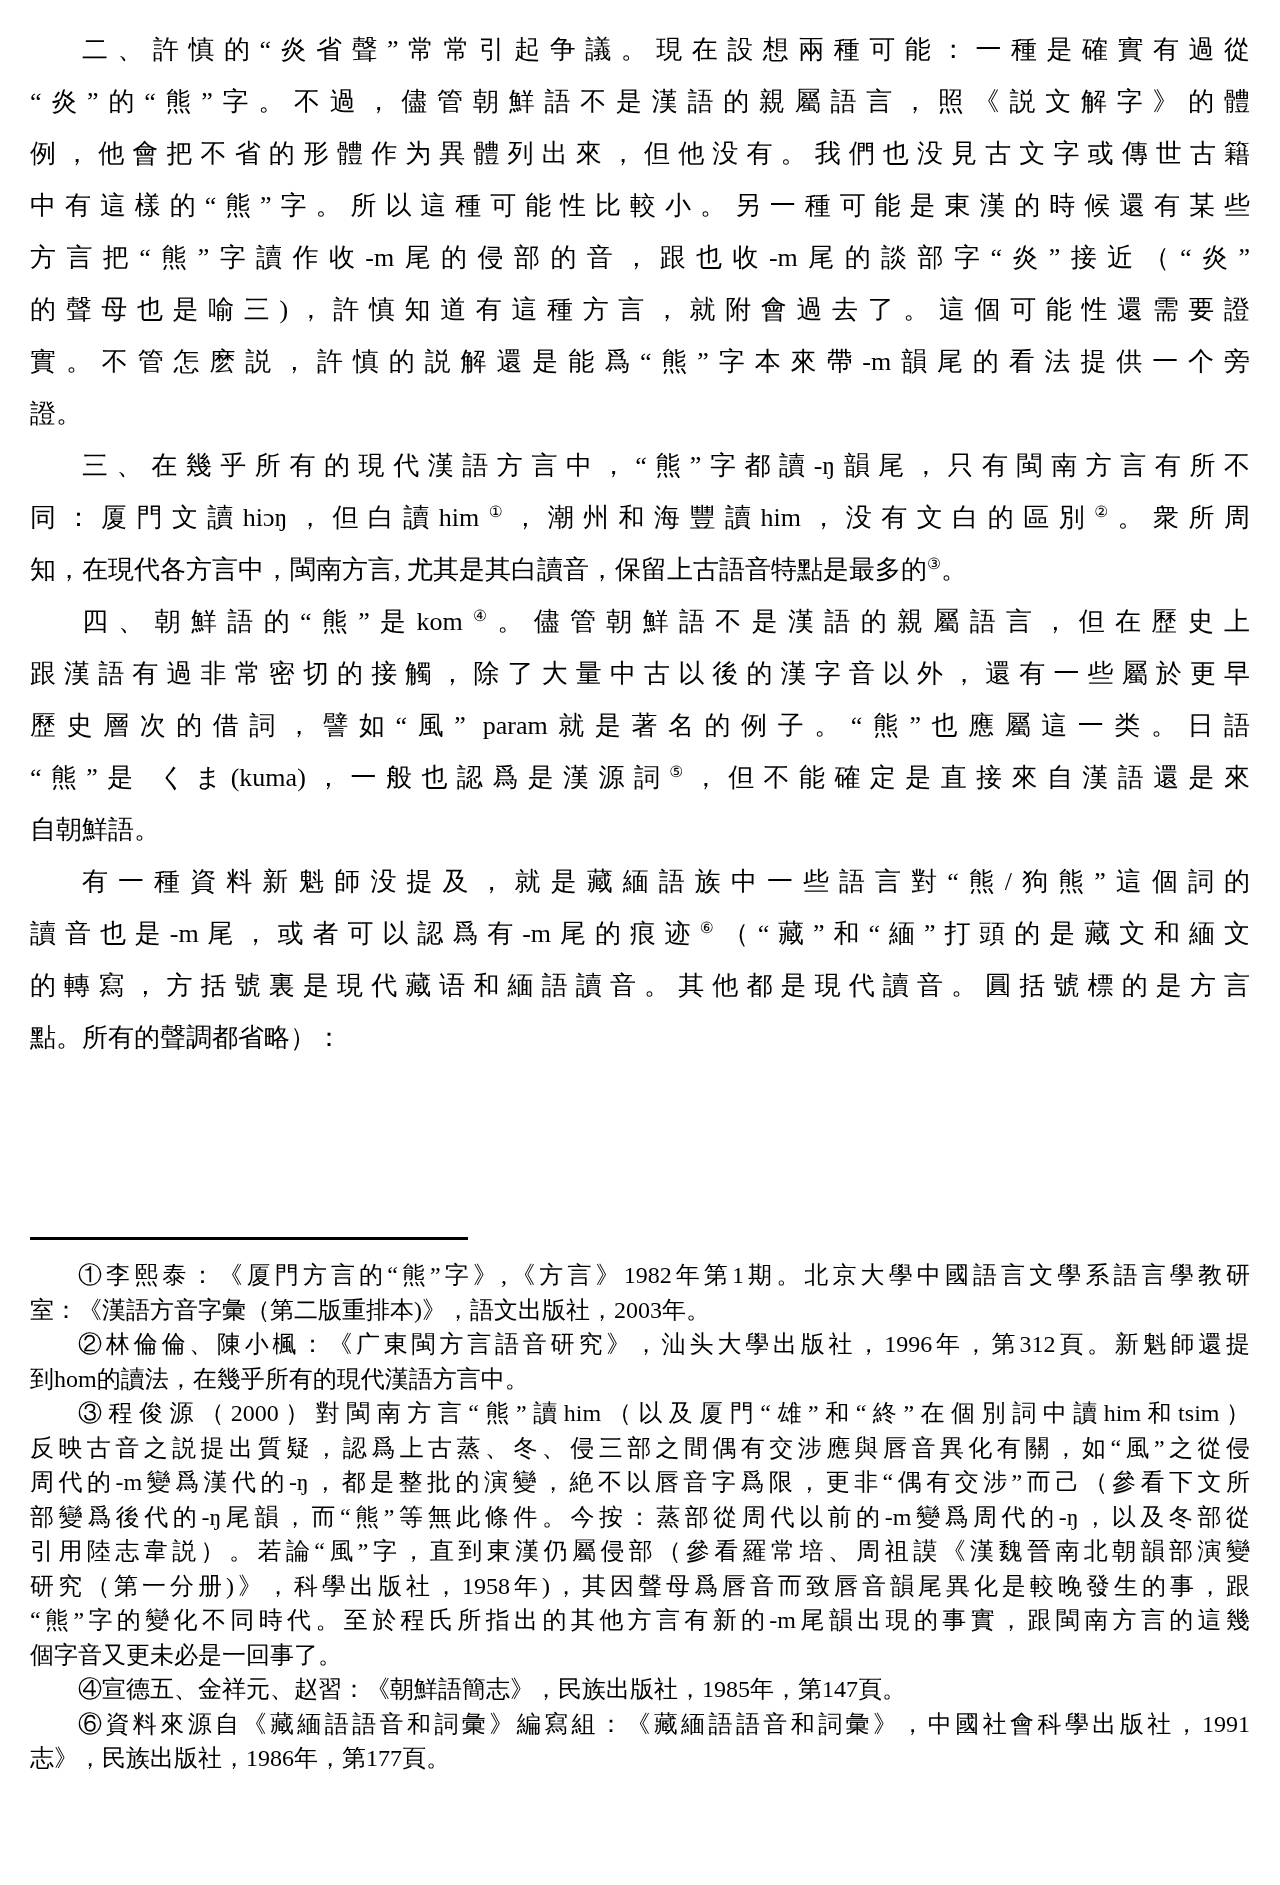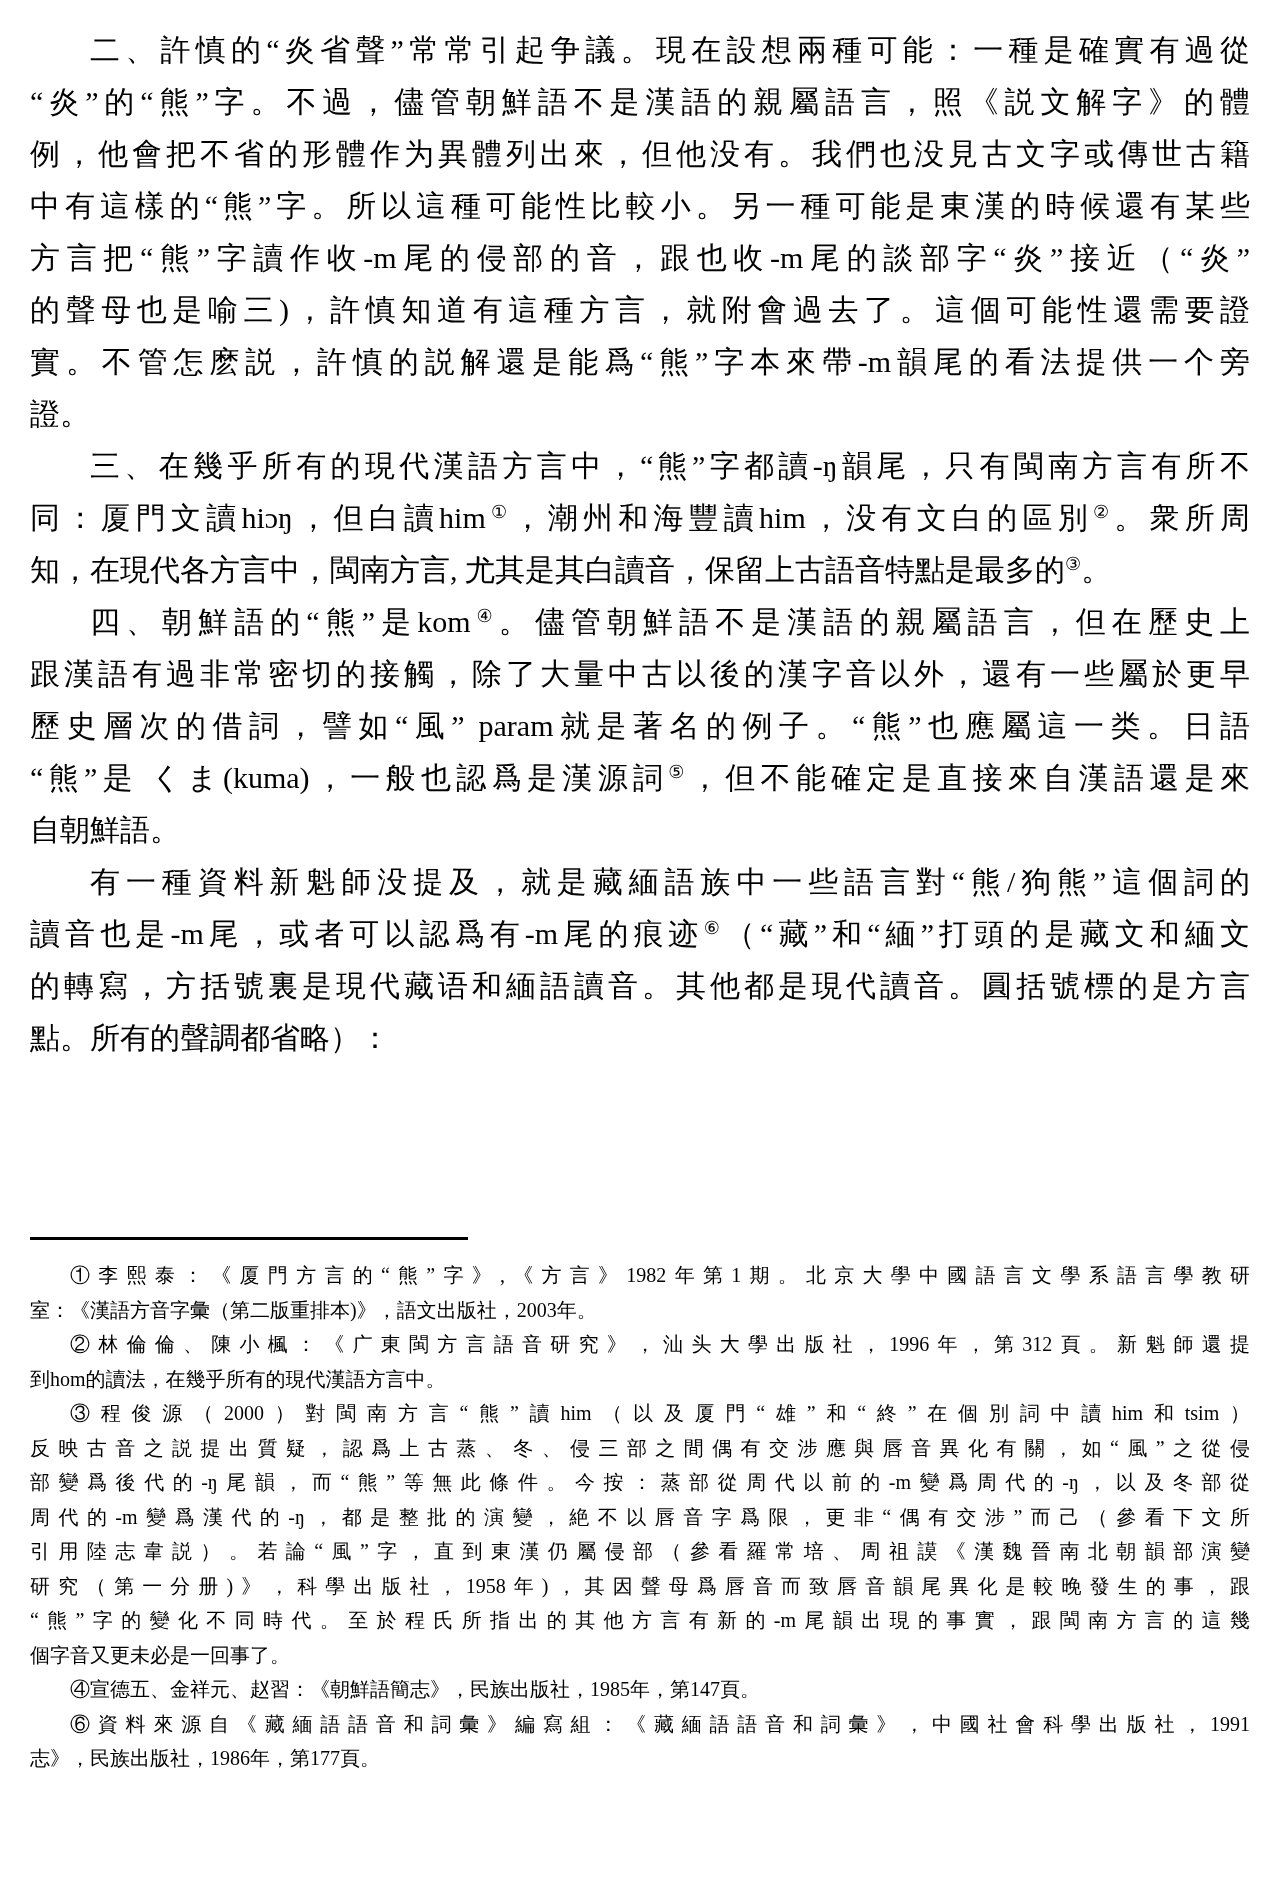--- a/index.html
+++ b/index.html
@@ -5,34 +5,34 @@
   html, body { margin: 0; padding: 0; }
   body {
     width: 1280px; height: 1885px;
     background: #ffffff; color: #000000;
     font-family: "Liberation Serif", "DejaVu Serif", serif;
     position: relative;
   }
   .page { position: absolute; inset: 0; background: #ffffff; overflow: hidden; }
   .body-text {
     position: absolute; left: 30px; top: 24px; width: 1220px;
-    font-size: 30px; line-height: 52px;
+    font-size: 26px; line-height: 52px;
   }
   .para { margin: 0; }
   .line { text-align: justify; text-align-last: justify; }
   .line.plain { text-align: left; text-align-last: auto; }
   .line.indent { text-indent: 2em; }
   sup.fnref { font-size: 0.6em; vertical-align: 0.55em; line-height: 0; }
   .fn-sep {
     position: absolute; left: 30px; top: 1237px; width: 438px; height: 0;
     border-top: 3px solid #000000;
   }
   .footnotes {
     position: absolute; left: 30px; top: 1258px; width: 1220px;
-    font-size: 20px; line-height: 34.5px;
+    font-size: 24px; line-height: 34.5px;
   }
 </style>
 </head>
 <body>
 
 <div class="page">
   <div class="body-text" id="body-text">
       <div class="para">
         <div class="line indent">二、許慎的“炎省聲”常常引起争議。現在設想兩種可能：一種是確實有過從</div>
         <div class="line">“炎”的“熊”字。不過，儘管朝鮮語不是漢語的親屬語言，照《説文解字》的體</div>
@@ -68,22 +68,22 @@
         <div class="line indent">①李熙泰：《厦門方言的“熊”字》,《方言》1982年第1期。北京大學中國語言文學系語言學教研</div>
         <div class="line plain">室：《漢語方音字彙（第二版重排本)》，語文出版社，2003年。</div>
       </div>
       <div class="para">
         <div class="line indent">②林倫倫、陳小楓：《广東閩方言語音研究》，汕头大學出版社，1996年，第312頁。新魁師還提</div>
         <div class="line plain">到hom的讀法，在幾乎所有的現代漢語方言中。</div>
       </div>
       <div class="para">
         <div class="line indent">③程俊源（2000）對閩南方言“熊”讀him（以及厦門“雄”和“終”在個別詞中讀him和tsim）</div>
         <div class="line">反映古音之説提出質疑，認爲上古蒸、冬、侵三部之間偶有交涉應與唇音異化有關，如“風”之從侵</div>
+        <div class="line">周代的-m變爲漢代的-ŋ，都是整批的演變，絶不以唇音字爲限，更非“偶有交涉”而己（參看下文所</div>
         <div class="line">部變爲後代的-ŋ尾韻，而“熊”等無此條件。今按：蒸部從周代以前的-m變爲周代的-ŋ，以及冬部從</div>
-        <div class="line">周代的-m變爲漢代的-ŋ，都是整批的演變，絶不以唇音字爲限，更非“偶有交涉”而己（參看下文所</div>
         <div class="line">引用陸志韋説）。若論“風”字，直到東漢仍屬侵部（參看羅常培、周祖謨《漢魏晉南北朝韻部演變</div>
         <div class="line">研究（第一分册)》，科學出版社，1958年)，其因聲母爲唇音而致唇音韻尾異化是較晚發生的事，跟</div>
         <div class="line">“熊”字的變化不同時代。至於程氏所指出的其他方言有新的-m尾韻出現的事實，跟閩南方言的這幾</div>
         <div class="line plain">個字音又更未必是一回事了。</div>
       </div>
       <div class="para">
         <div class="line plain indent">④宣德五、金祥元、赵習：《朝鮮語簡志》，民族出版社，1985年，第147頁。</div>
       </div>
       <div class="para">
         <div class="line indent">⑥資料來源自《藏緬語語音和詞彙》編寫組：《藏緬語語音和詞彙》，中國社會科學出版社，1991</div>

